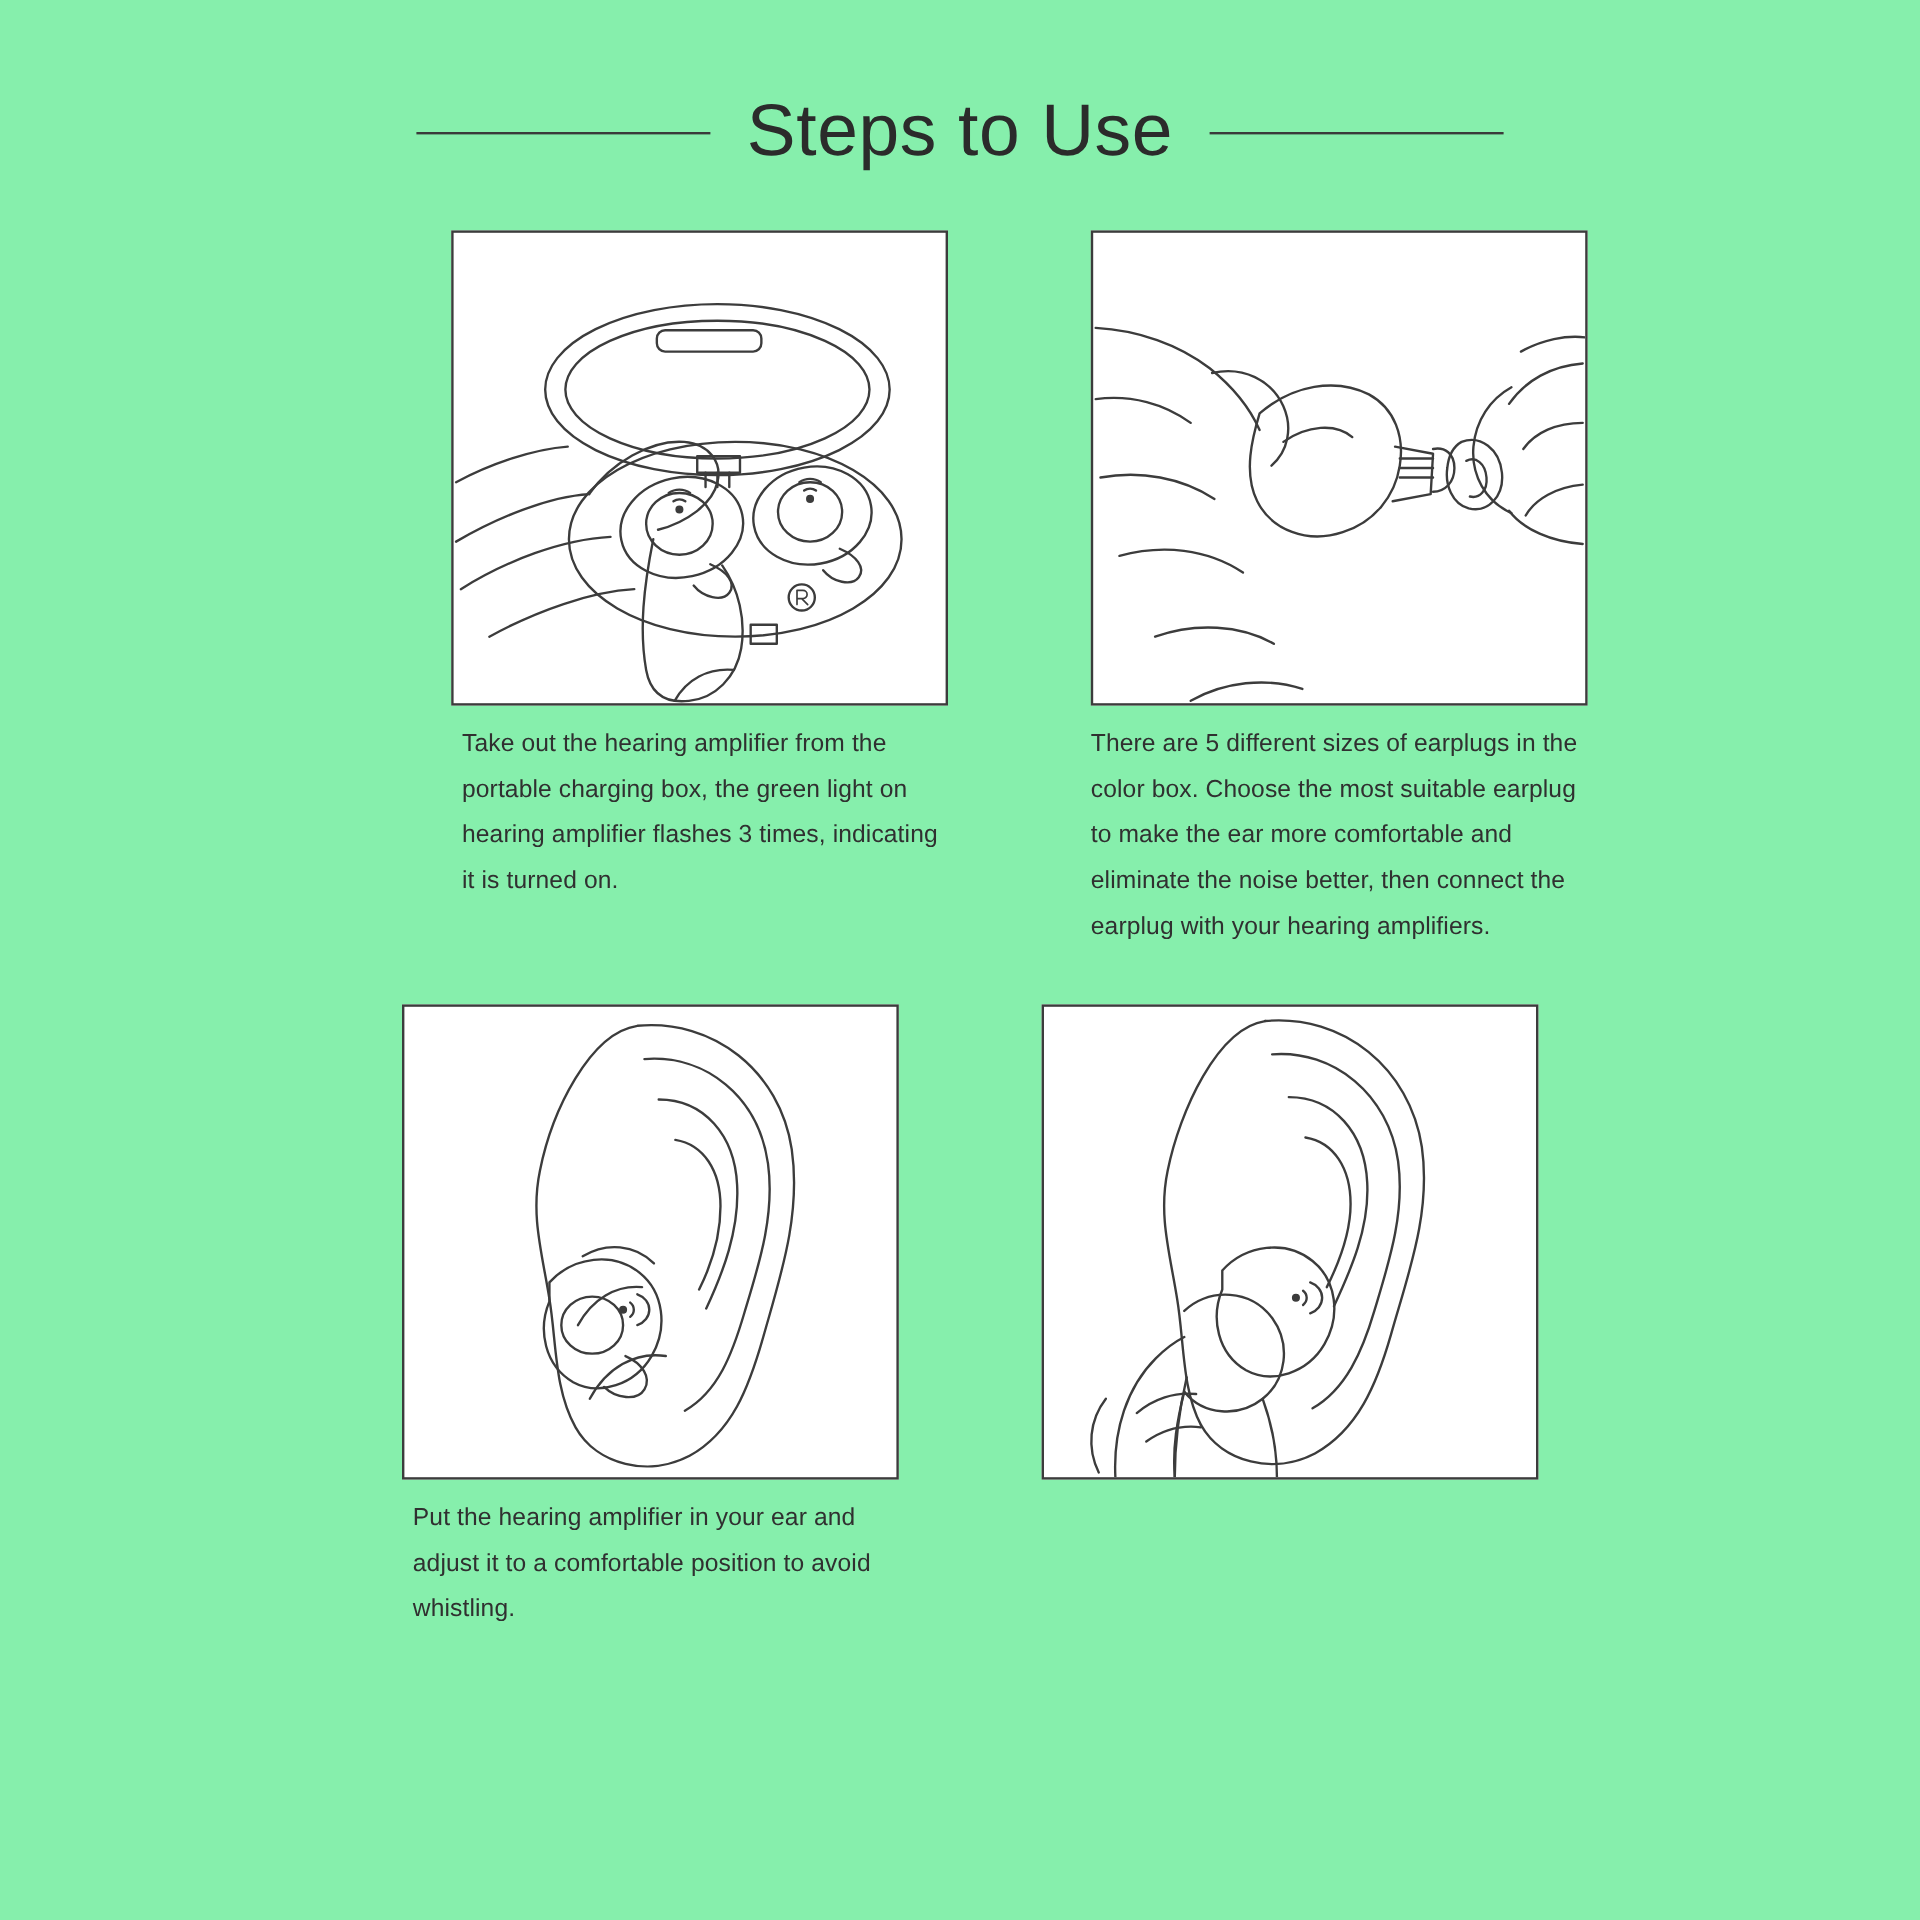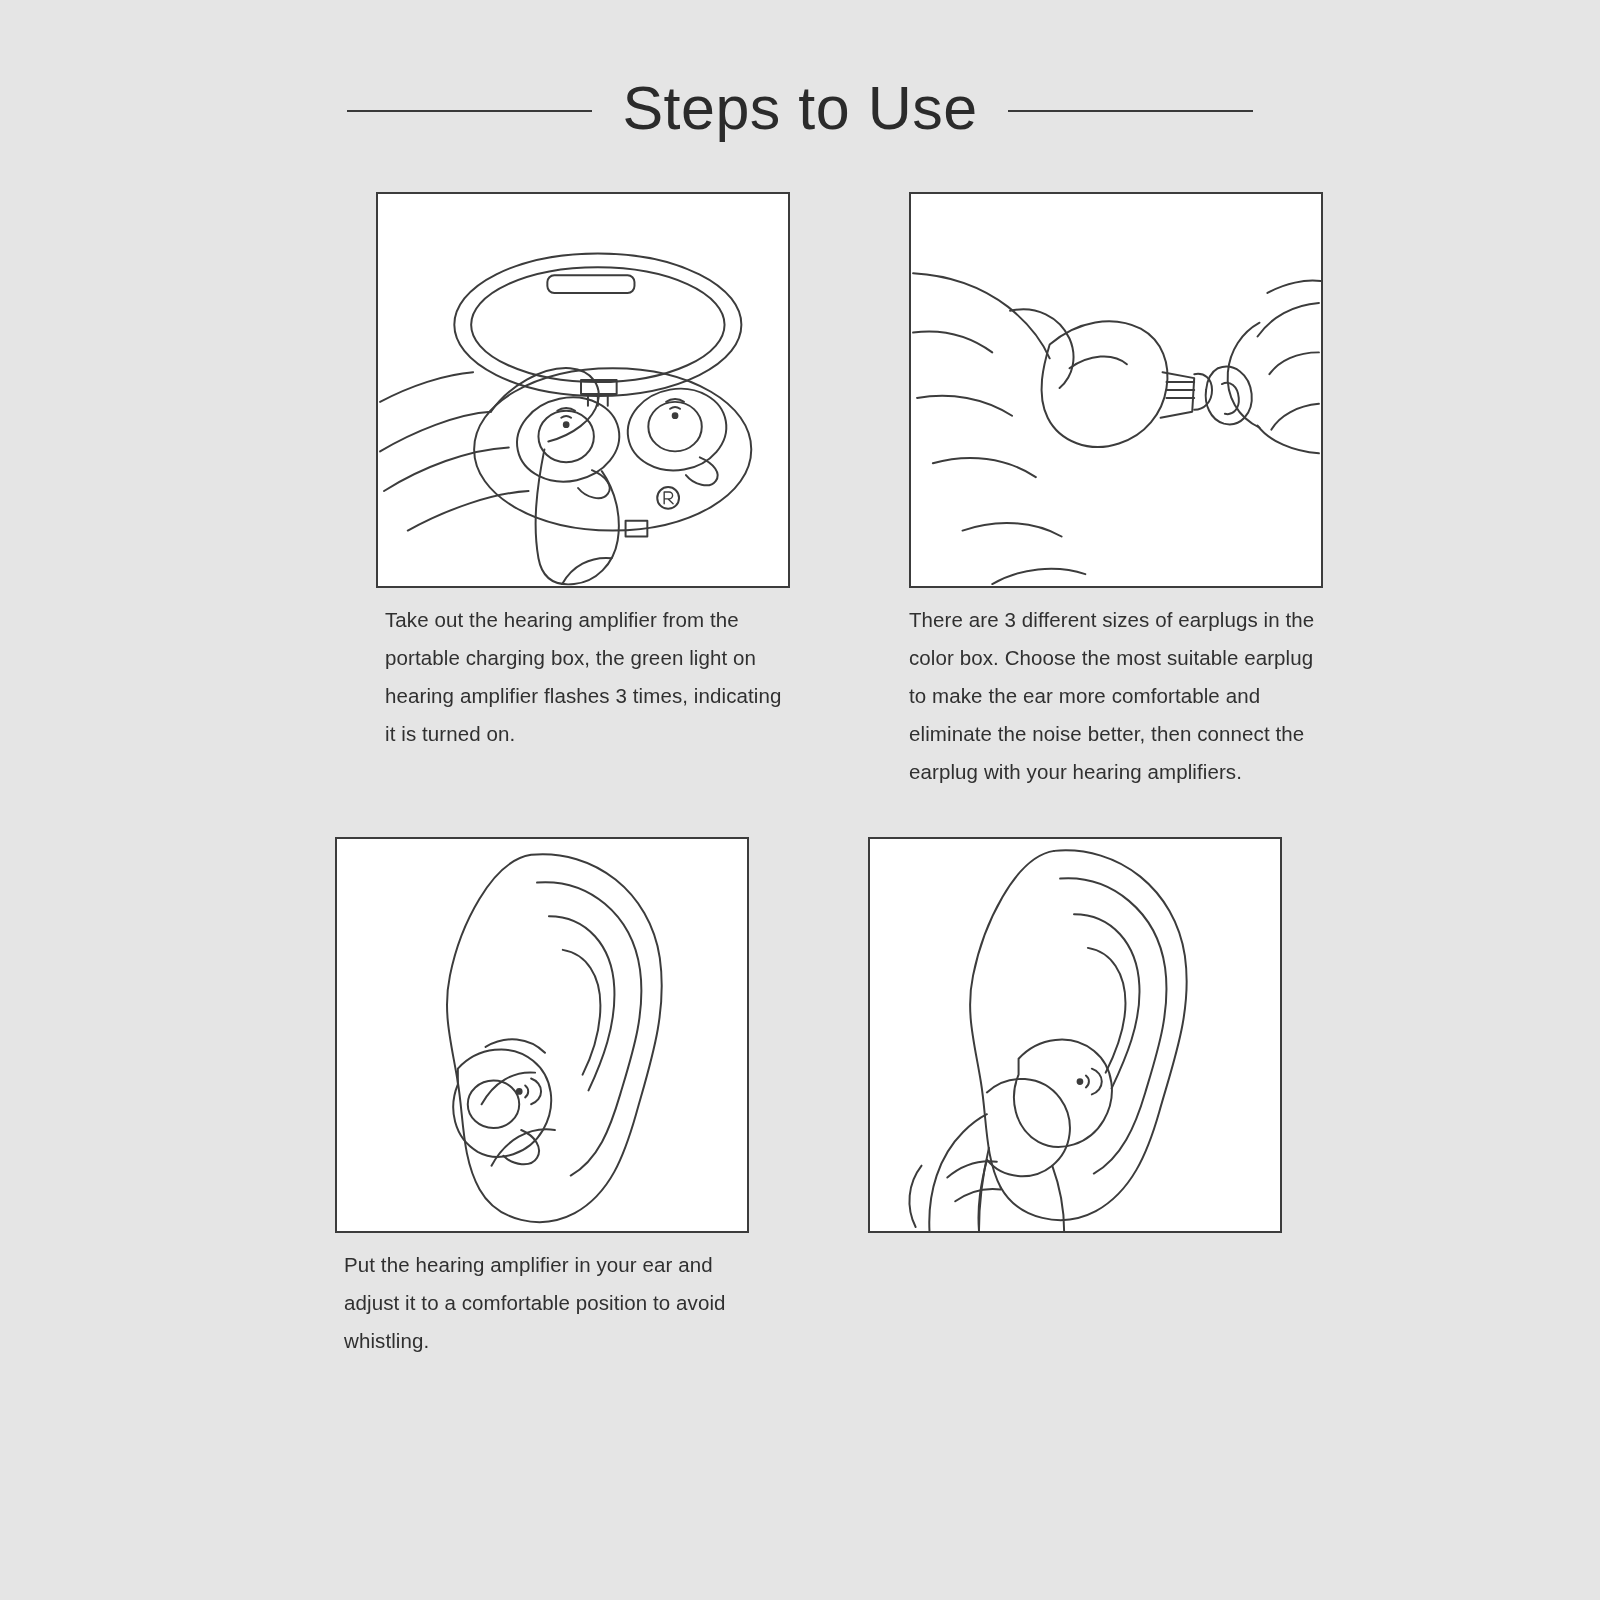--- a/index.html
+++ b/index.html
@@ -11,21 +11,21 @@
     width: 1600px;
     height: 1600px;
     font-family: "Liberation Sans", sans-serif;
     color: #2b2b2b;
     overflow: hidden;
   }
   .page {
     position: relative;
     width: 1600px;
     height: 1600px;
-    background: #e5e5e5;
+    background: #86efac;
   }
 
   
   .header {
     position: absolute;
     top: 66px;
     left: 0;
     width: 1600px;
     height: 90px;
     display: flex;
@@ -175,21 +175,21 @@
 
               <path d="M352 130 c-18 10 -30 28 -32 50 c-2 24 10 46 32 56"></path>
               <path d="M412 110 c-26 2 -48 14 -62 34"></path>
               <path d="M412 160 c-22 0 -40 8 -50 22"></path>
               <path d="M412 212 c-22 2 -40 12 -48 26"></path>
               <path d="M412 262 c-26 -2 -50 -12 -62 -28"></path>
               <path d="M360 100 c18 -10 38 -14 54 -12"></path>
             </g>
           </svg>
         </div>
-        <div class="caption">There are 3 different sizes of earplugs in the color box. Choose the most suitable earplug to make the ear more comfortable and eliminate the noise better, then connect the earplug with your hearing amplifiers.</div>
+        <div class="caption">There are 5 different sizes of earplugs in the color box. Choose the most suitable earplug to make the ear more comfortable and eliminate the noise better, then connect the earplug with your hearing amplifiers.</div>
       </div>
     </div>
 
     <div class="row row2">
 
       <div class="cell">
         <div class="figure">
           <svg viewBox="0 0 414 396" xmlns="http://www.w3.org/2000/svg">
             <g fill="none" stroke="#3c3c3c" stroke-width="2" stroke-linecap="round" stroke-linejoin="round">
 

